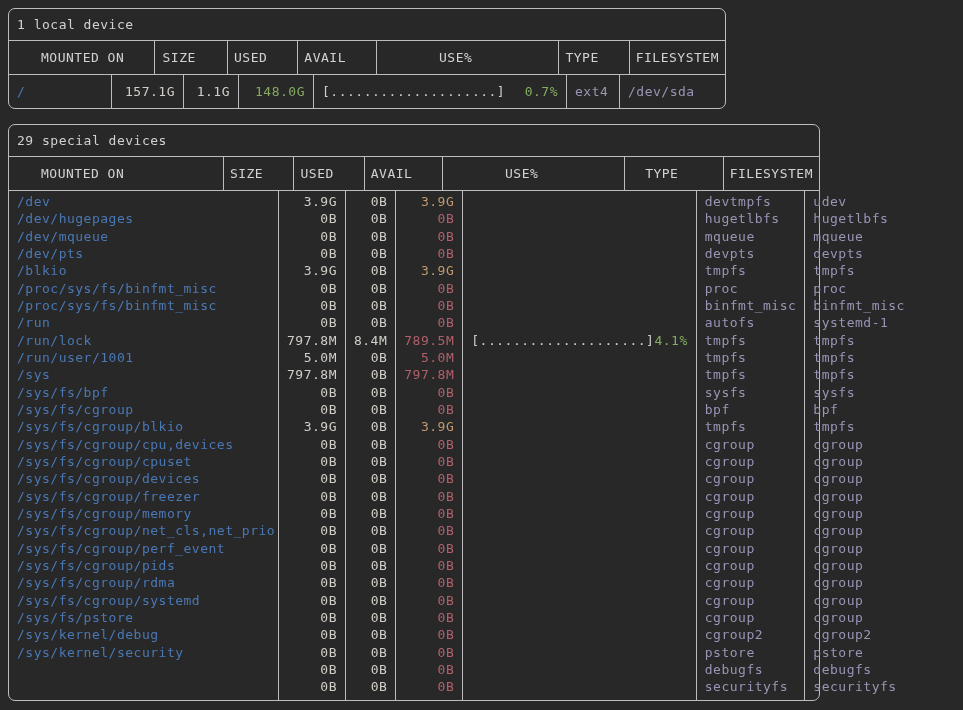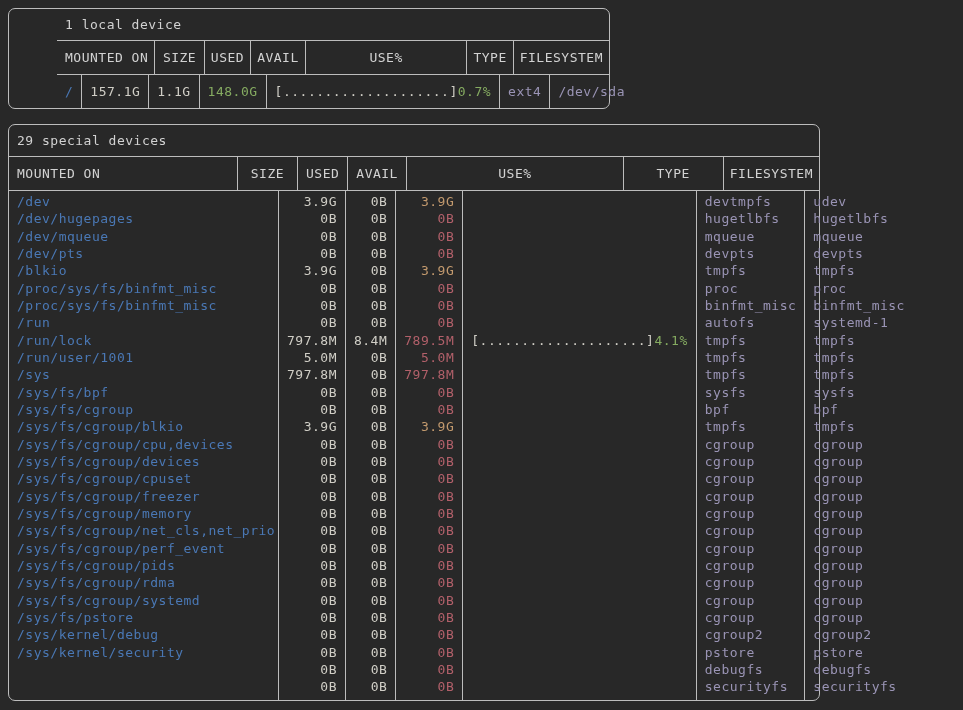--- a/index.html
+++ b/index.html
@@ -8,30 +8,30 @@
   }
   *{box-sizing:border-box;}
   html,body{margin:0;padding:0;}
   body{
     width:963px;height:710px;background:var(--bg);
     font-family:"DejaVu Sans Mono","Liberation Mono",monospace;
     font-size:13px;letter-spacing:0.5px;color:var(--fg);
     padding:8px;overflow:hidden;
   }
   .tbl{border:1px solid var(--border);border-radius:7px;background:var(--bg);}
-  .tbl.t1{width:602px;padding-left:48px;}
+  .tbl.t1{width:718px;}
   .tbl.t2{width:812px;margin-top:15px;}
   .tbl-title{
     height:32px;display:flex;align-items:center;padding:0 8px;
     border-bottom:1px solid var(--border);color:var(--fg);white-space:pre;
   }
   .hdr{display:flex;border-bottom:1px solid var(--border);}
   .hdr .hcell{
     height:33px;display:flex;align-items:center;justify-content:center;
-    padding:0 6px;white-space:pre;color:var(--fg);
+    padding:0 6px;white-space:pre;color:var(--fg);margin-left:24px;
   }
   .hdr .hcell.left{justify-content:flex-start;padding-left:8px;}
   .hdr .hcell + .hcell{border-left:1px solid var(--border);}
   .tbody{display:flex;align-items:stretch;}
   .col{display:flex;flex-direction:column;padding:2px 0 4px 0;}
   .col + .col{border-left:1px solid var(--border);}
   .t1 .tbody .col{padding:0;}
   .line{
     height:17.33px;line-height:17.33px;white-space:pre;overflow:hidden;
     padding:0 8px;
@@ -114,22 +114,22 @@
         <div class="line a-left c-mount">/proc/sys/fs/binfmt_misc</div>
         <div class="line a-left c-mount">/proc/sys/fs/binfmt_misc</div>
         <div class="line a-left c-mount">/run</div>
         <div class="line a-left c-mount">/run/lock</div>
         <div class="line a-left c-mount">/run/user/1001</div>
         <div class="line a-left c-mount">/sys</div>
         <div class="line a-left c-mount">/sys/fs/bpf</div>
         <div class="line a-left c-mount">/sys/fs/cgroup</div>
         <div class="line a-left c-mount">/sys/fs/cgroup/blkio</div>
         <div class="line a-left c-mount">/sys/fs/cgroup/cpu,devices</div>
+        <div class="line a-left c-mount">/sys/fs/cgroup/cpuset</div>
         <div class="line a-left c-mount">/sys/fs/cgroup/devices</div>
-        <div class="line a-left c-mount">/sys/fs/cgroup/cpuset</div>
         <div class="line a-left c-mount">/sys/fs/cgroup/freezer</div>
         <div class="line a-left c-mount">/sys/fs/cgroup/memory</div>
         <div class="line a-left c-mount">/sys/fs/cgroup/net_cls,net_prio</div>
         <div class="line a-left c-mount">/sys/fs/cgroup/perf_event</div>
         <div class="line a-left c-mount">/sys/fs/cgroup/pids</div>
         <div class="line a-left c-mount">/sys/fs/cgroup/rdma</div>
         <div class="line a-left c-mount">/sys/fs/cgroup/systemd</div>
         <div class="line a-left c-mount">/sys/fs/pstore</div>
         <div class="line a-left c-mount">/sys/kernel/debug</div>
         <div class="line a-left c-mount">/sys/kernel/security</div>

